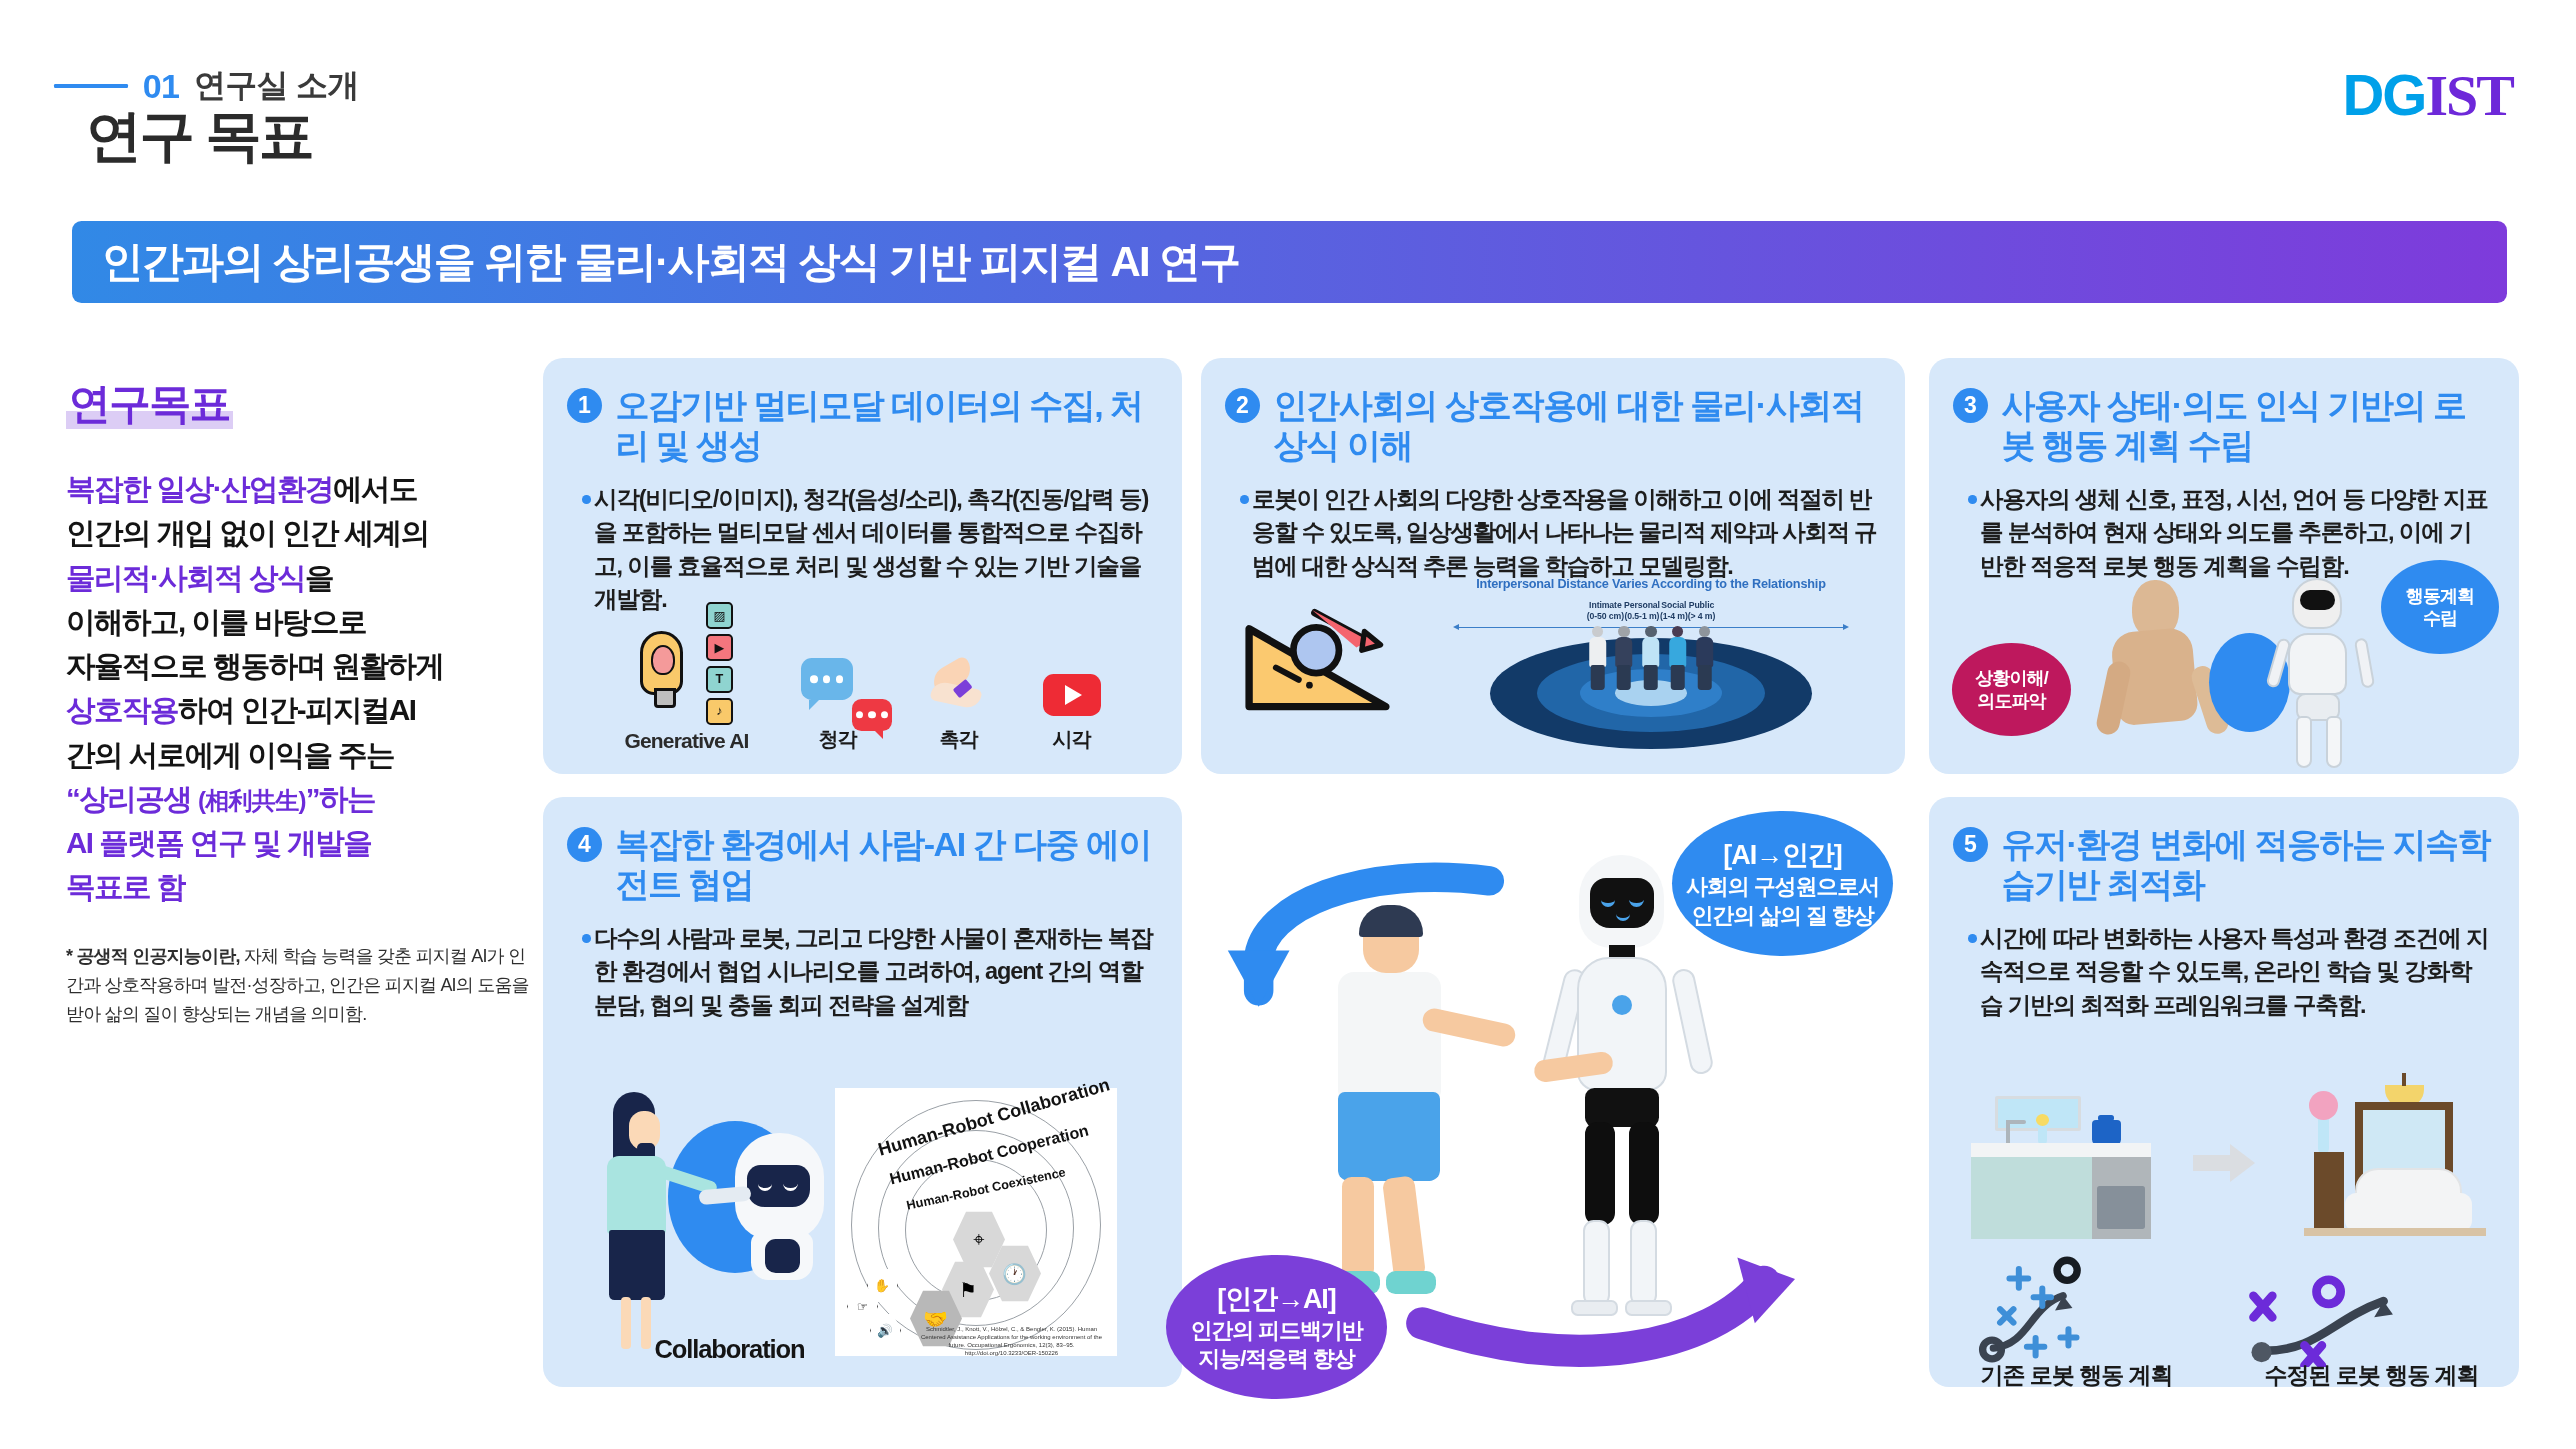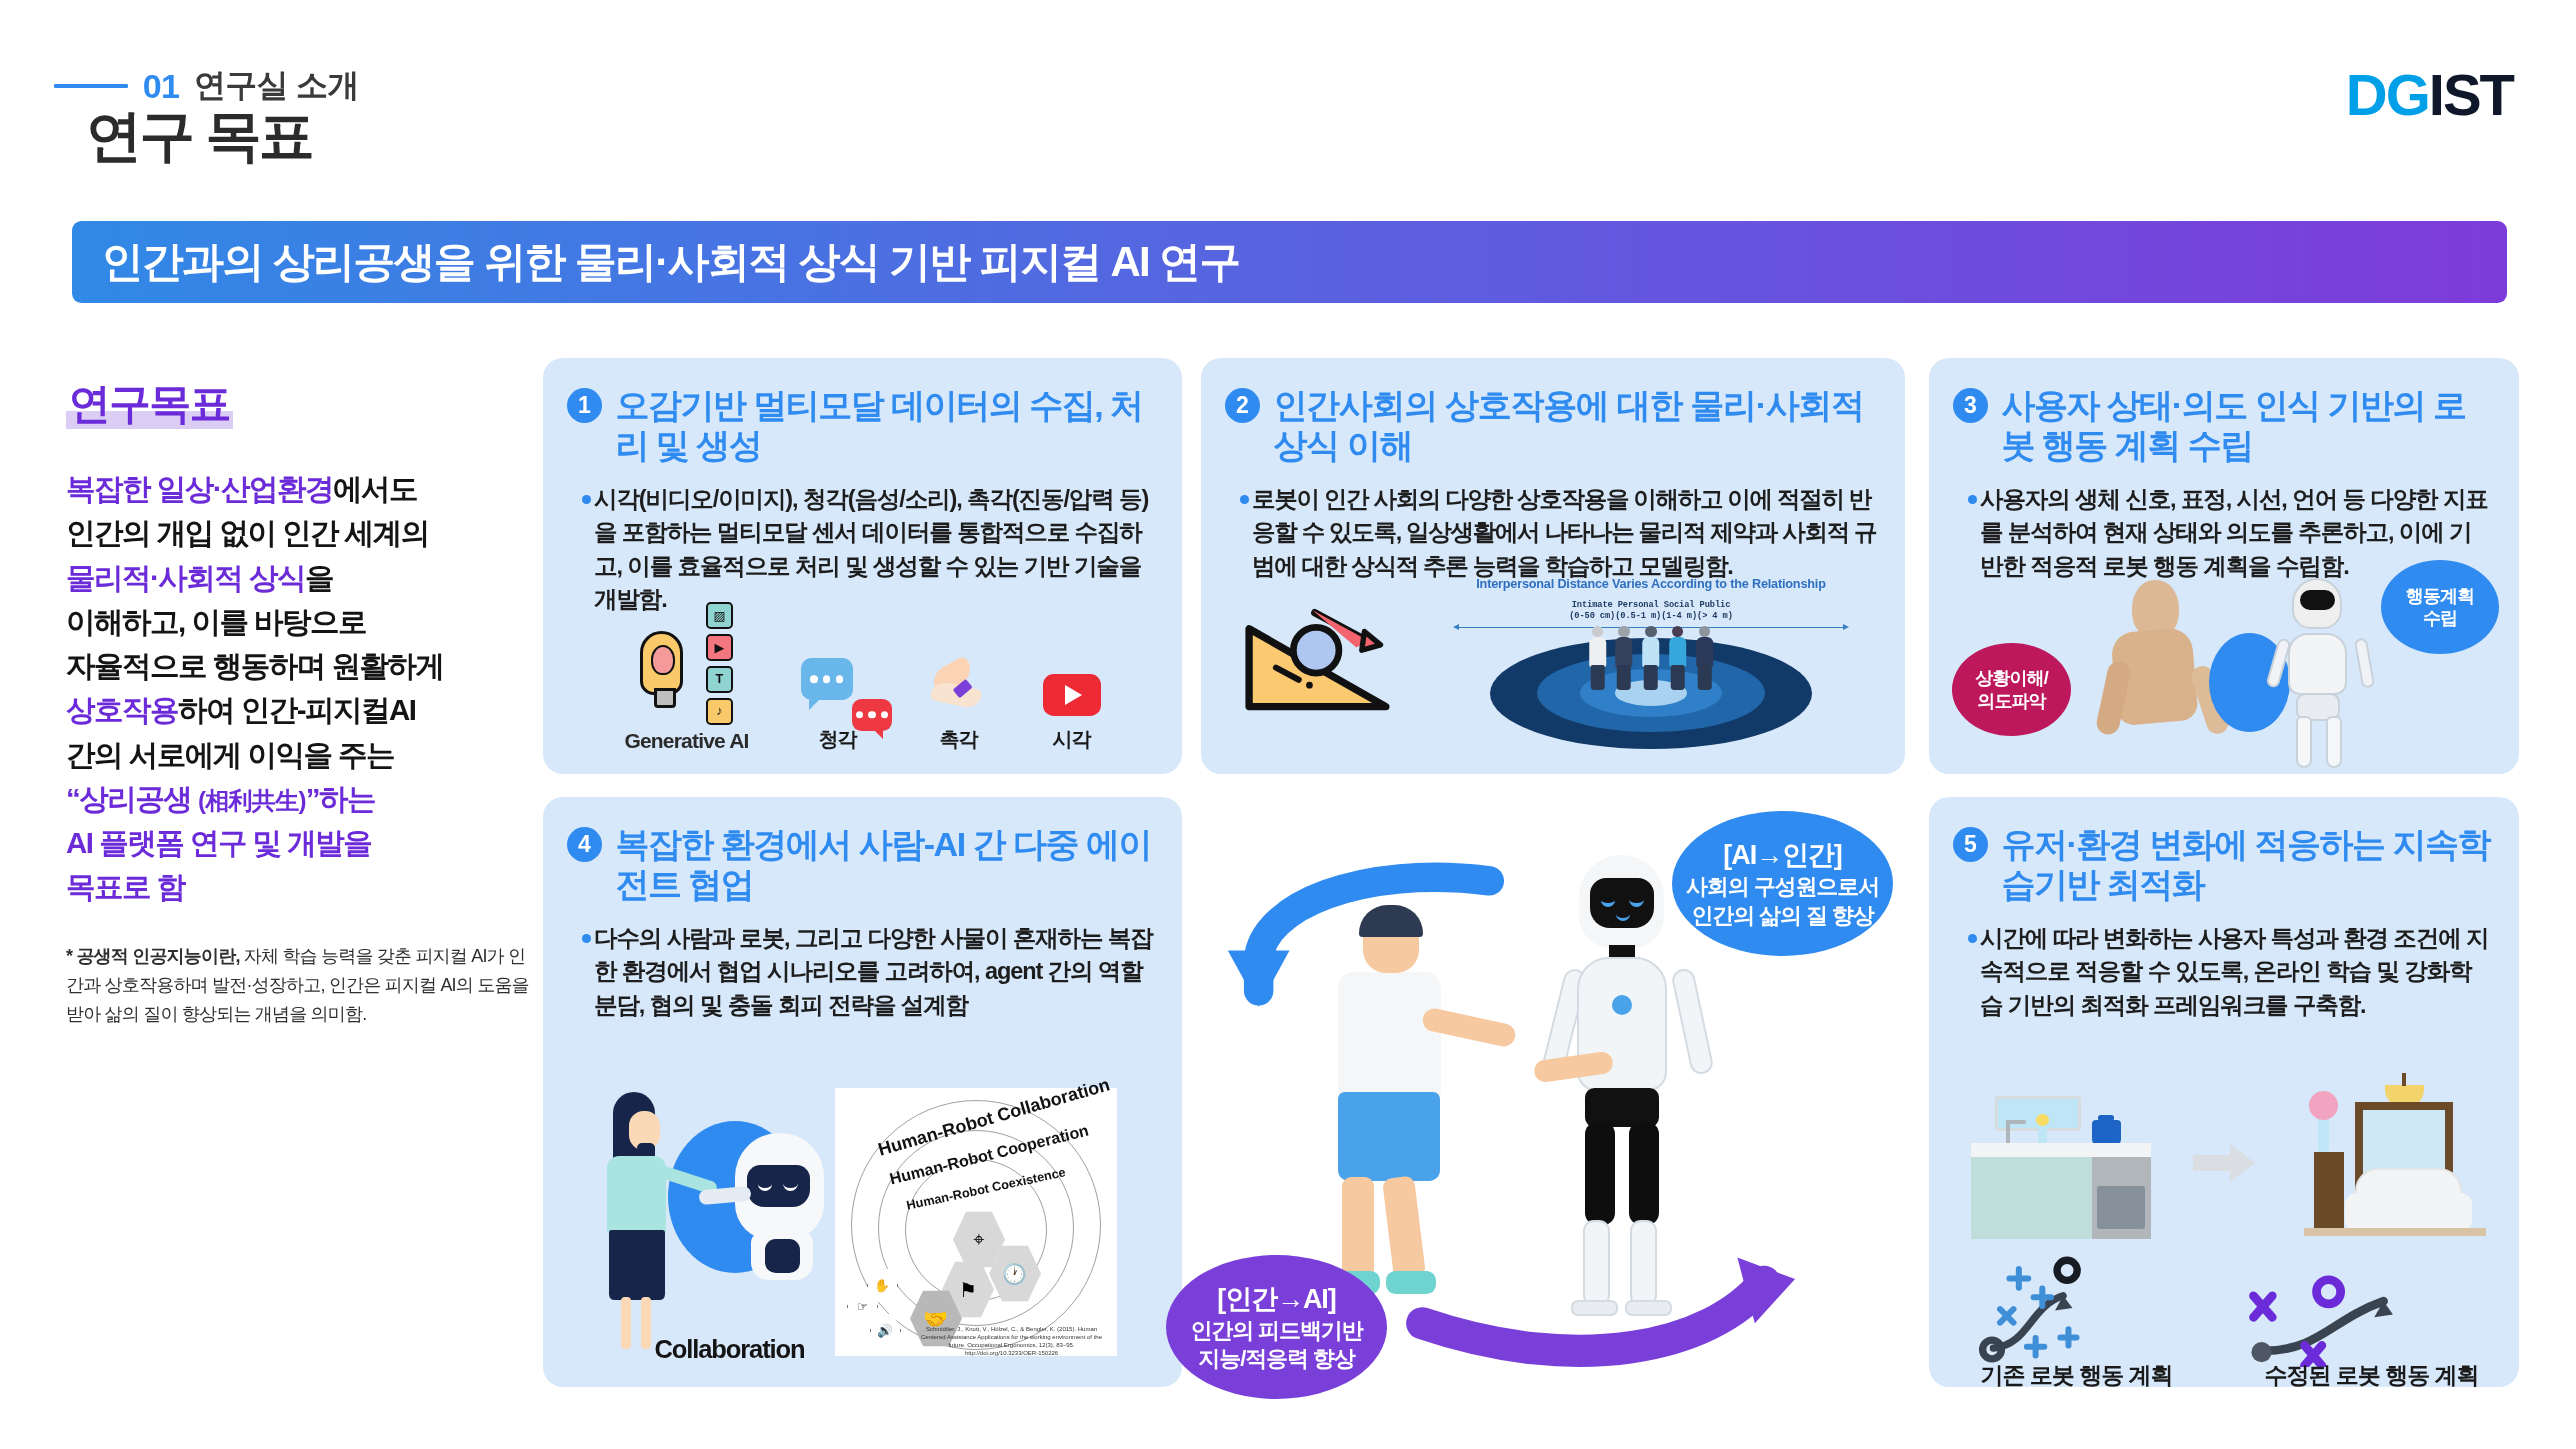--- a/index.html
+++ b/index.html
@@ -13,21 +13,21 @@
 
   
   .kicker { position: absolute; left: 54px; top: 64px; display: flex; align-items: center; gap: 14.8px; }
   .kicker-rule { width: 74px; height: 4.7px; background: #2F8BF0; border-radius: 1.3px; }
   .kicker-num { font-size: 34px; font-weight: 700; color: #2F8BF0; letter-spacing: -0.7px; }
   .kicker-text { font-size: 32px; font-weight: 700; color: #3A3A3A; letter-spacing: -0.7px; }
   .page-title { position: absolute; left: 86px; top: 99px; font-size: 56px; font-weight: 900; color: #2B2B2B; letter-spacing: -2.7px; }
 
   .logo { position: absolute; right: 63px; top: 66px; font-size: 58px; font-weight: 900; letter-spacing: -2px; line-height: 1; }
   .logo .dg { color: #00A0E9; }
-  .logo .ist { color: #0f172a; }
+  .logo .ist { color: #6d28d9; font-family: Liberation Serif, serif; }
 
   
   .banner {
     position: absolute; left: 72px; top: 221px; width: 2435px; height: 82px;
     background: linear-gradient(90deg, #3189E6 0%, #5566E0 45%, #7E3BDB 100%);
     border-radius: 9.4px; display: flex; align-items: center; padding-left: 29.5px;
   }
   .banner-text { color: #fff; font-size: 42px; font-weight: 800; letter-spacing: -1.7px; }
 
   
@@ -95,21 +95,21 @@
   .hand-a { position:absolute; left:4px; top:2.7px; width:42px; height:23px; background:#FAD4B5; border-radius:20px 8px 20px 8px; transform:rotate(-30deg); }
   .hand-b { position:absolute; left:4px; top:24px; width:50px; height:20px; background:#F8E2D0; border-radius:17.4px 6.7px 17.4px 6.7px; transform:rotate(12deg); }
   .stylus { position:absolute; left:27px; top:21.5px; width:17.4px; height:10.7px; background:#7B3FD9; transform:rotate(-40deg); border-radius:2px; }
 
   
   .c2-fig { position:absolute; left:0; top:228px; width:100%; height:188px; }
   .ramp { position:absolute; left:36px; top:20px; width:161px; height:114px; }
   .ramp svg { width:100%; height:100%; }
   .dist-fig { position:absolute; left:215px; top:-9.4px; width:470px; height:201px; }
   .dist-title { font-size:12.7px; font-weight:800; color:#2F6FC0; text-align:center; letter-spacing:-0.2px; }
-  .dist-legend { display:flex; justify-content:center; margin-top:9.4px;font-family:Liberation Mono, monospace; }
+  .dist-legend { display:flex; justify-content:center; margin-top:9.4px; }
   .dl { text-align:center; }
   .dl-dot { width:14px; height:14px; border-radius:50%; margin:0 auto 4px; }
   .dl-lbl { font-size:8.7px; font-weight:800; color:#1F3C63; line-height:1.25; letter-spacing:-0.1px; }
   .dl-axis { position:relative; width:82%; height:1.3px; background:#3B7EC8; margin:5.4px auto 0; }
   .dl-axis::before, .dl-axis::after { content:''; position:absolute; top:-2.7px; border-top:3.4px solid transparent; border-bottom:3.4px solid transparent; }
   .dl-axis::before { left:-5.4px; border-right:6px solid #3B7EC8; }
   .dl-axis::after { right:-5.4px; border-left:6px solid #3B7EC8; }
   .rings { position:relative; width:100%; height:101px; margin-top:2.7px; }
   .ring { position:absolute; left:50%; transform:translateX(-50%); border-radius:50%; }
   .r1 { width:322px; height:111px; background:#123A68; top:6.7px; }

